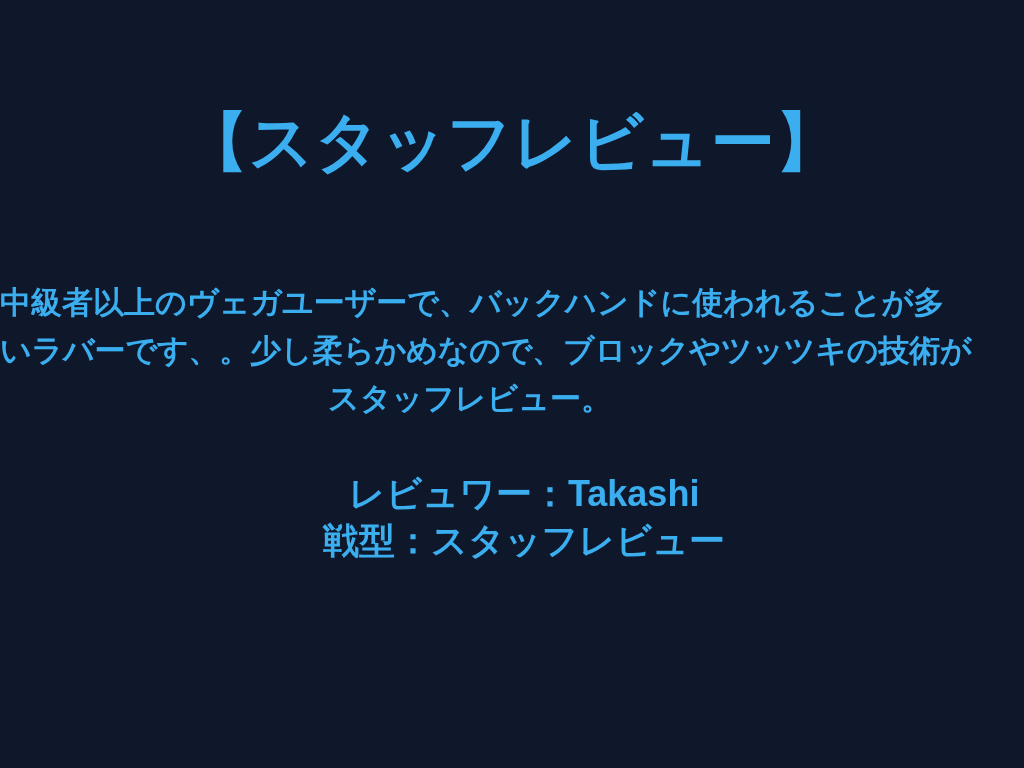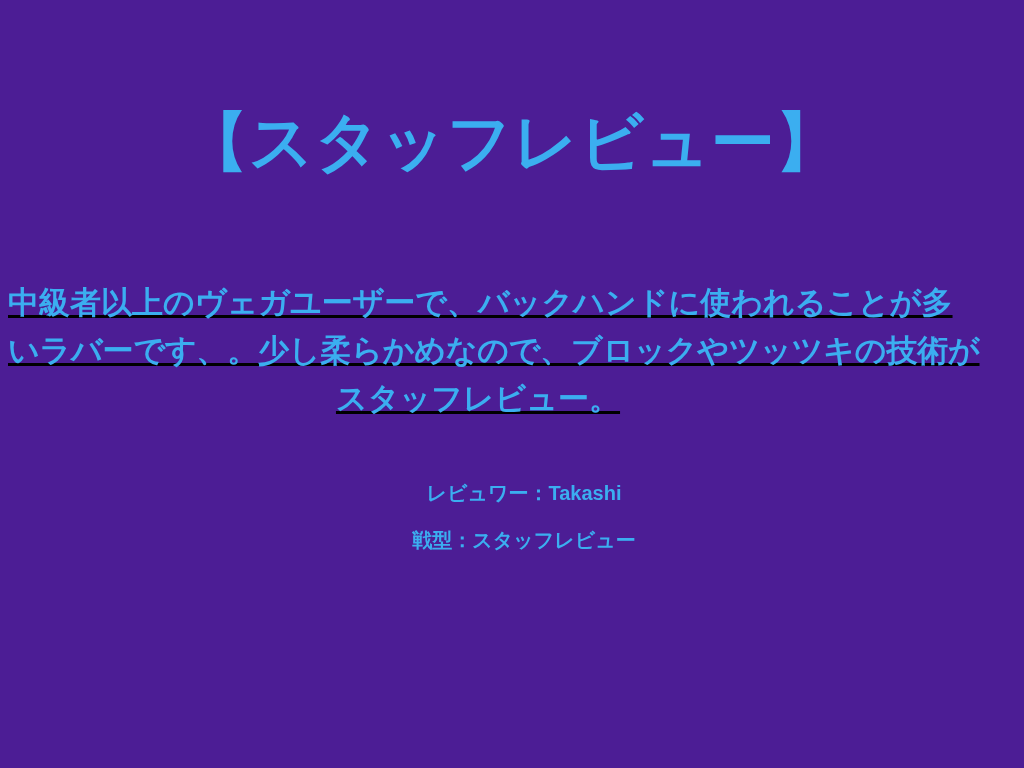--- a/index.html
+++ b/index.html
@@ -13,21 +13,21 @@
     height: 768px;
     background: #ffffff;
     font-family: "Liberation Sans", "DejaVu Sans", sans-serif;
     overflow: hidden;
   }
 
   .slide {
     position: relative;
     width: 1024px;
     height: 768px;
-    background: #4c1d95;
+    background: #0f172a;
     overflow: hidden;
     box-sizing: border-box;
   }
 
   
   .title-block {
     position: absolute;
     top: 110px;
     left: 0;
     width: 1024px;
@@ -42,24 +42,23 @@
     font-weight: 700;
     letter-spacing: 0.5px;
     color: #3BAEF0;
     white-space: nowrap;
   }
 
   
   .body-block {
     position: absolute;
     top: 279px;
-    left: 8px;
+    left: 0;
     width: 940px;
     text-align: center;
-    text-decoration: underline;
   }
 
   .body-line {
     margin: 0;
     font-size: 31px;
     line-height: 48px;
     font-weight: 700;
     color: #3BAEF0;
     white-space: nowrap;
     overflow: visible;
@@ -74,21 +73,21 @@
   .reviewer-block {
     position: absolute;
     top: 470px;
     left: 0;
     width: 1024px;
     text-align: center;
   }
 
   .reviewer-line {
     margin: 0;
-    font-size: 20px;
+    font-size: 36px;
     line-height: 47px;
     font-weight: 700;
     color: #3BAEF0;
     white-space: nowrap;
     padding-left: 24px;
   }
 </style>
 </head>
 <body>
 

